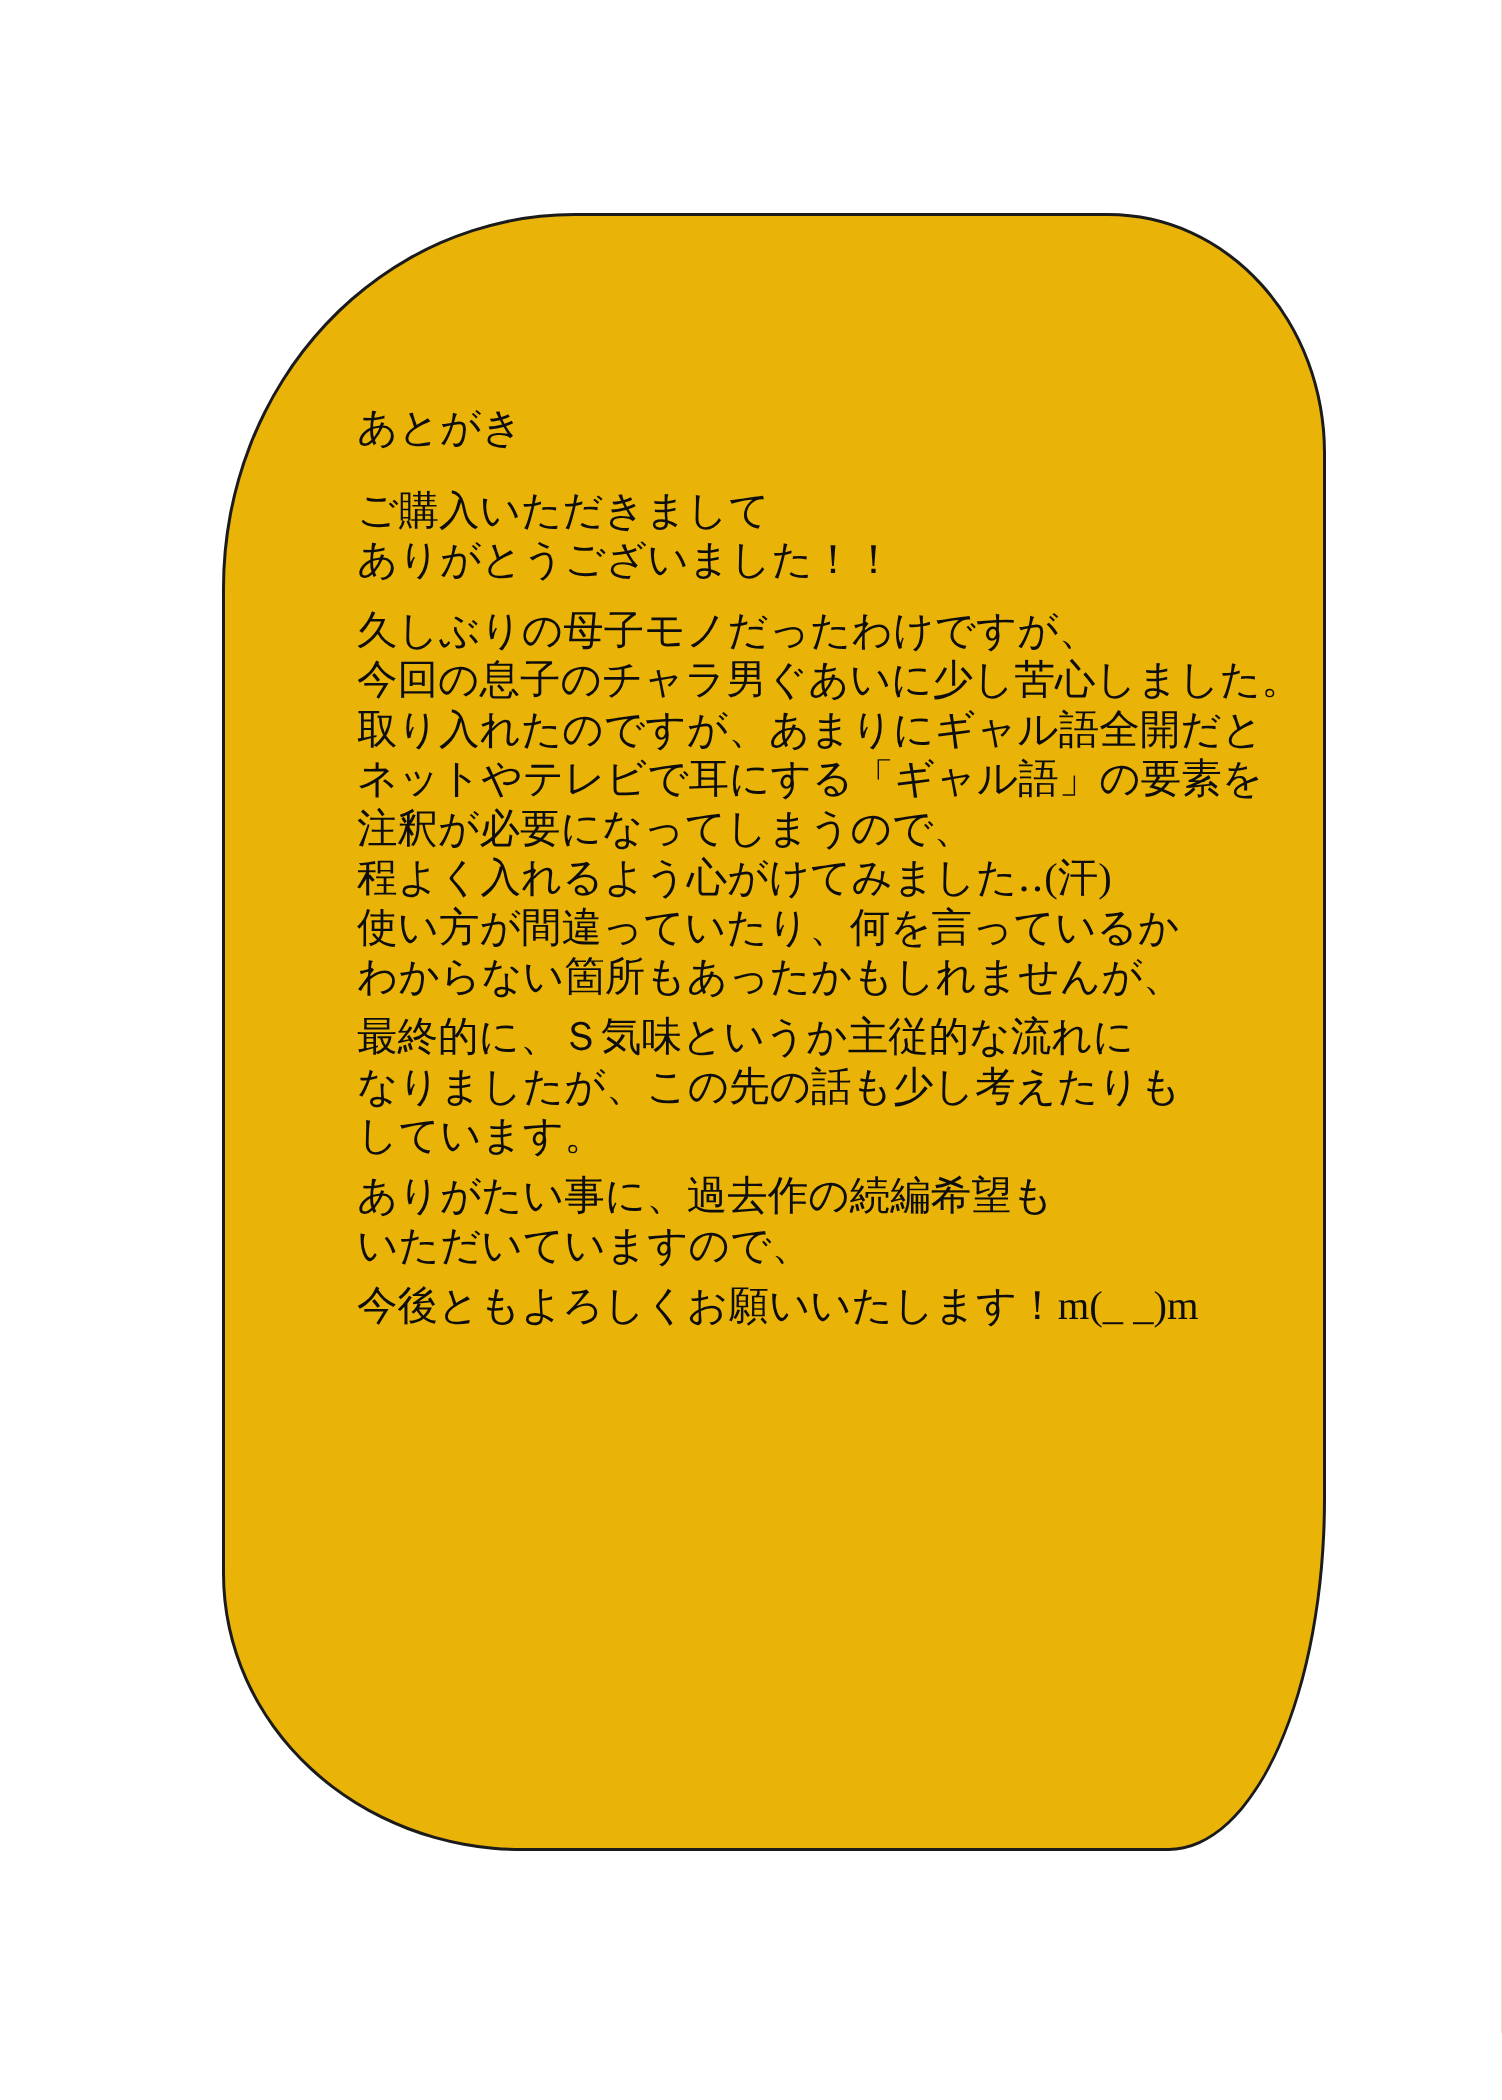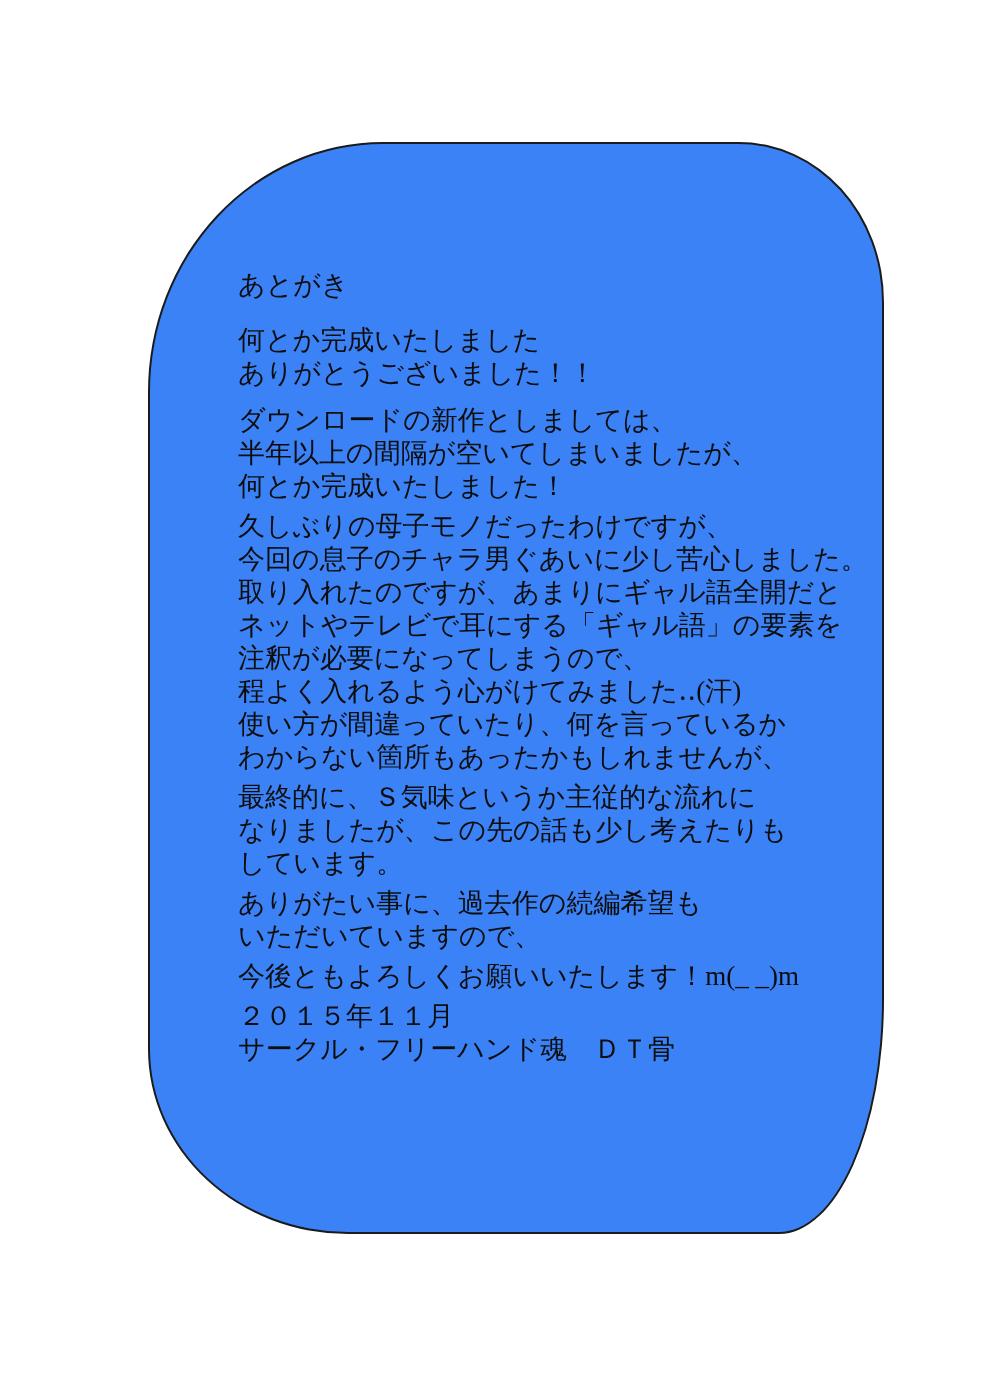--- a/index.html
+++ b/index.html
@@ -13,21 +13,21 @@
     color: #0d0d0d;
   }
   .frame {
     position: absolute;
     left: 148px;
     top: 142px;
     width: 736px;
     height: 1092px;
     border: 2px solid #1b1b1b;
     border-radius: 235px 145px 105px 200px / 250px 160px 235px 185px;
-    background: #3b82f6;
+    background: #eab308;
     box-sizing: border-box;
   }
   .text {
     position: absolute;
     left: 88px;
     top: 125px;
     width: 600px;
   }
   .line {
     font-size: 27px;
@@ -47,29 +47,24 @@
 
 <div class="page">
   <div class="frame">
     <div class="text">
 
       <div class="para heading">
         <div class="line">あとがき</div>
       </div>
 
       <div class="para first">
-        <div class="line">何とか完成いたしました</div>
+        <div class="line">ご購入いただきまして</div>
         <div class="line">ありがとうございました！！</div>
       </div>
 
-      <div class="para">
-        <div class="line">ダウンロードの新作としましては、</div>
-        <div class="line">半年以上の間隔が空いてしまいましたが、</div>
-        <div class="line">何とか完成いたしました！</div>
-      </div>
 
       <div class="para">
         <div class="line">久しぶりの母子モノだったわけですが、</div>
         <div class="line">今回の息子のチャラ男ぐあいに少し苦心しました。</div>
         <div class="line">取り入れたのですが、あまりにギャル語全開だと</div>
         <div class="line">ネットやテレビで耳にする「ギャル語」の要素を</div>
         <div class="line">注釈が必要になってしまうので、</div>
         <div class="line">程よく入れるよう心がけてみました‥(汗)</div>
         <div class="line">使い方が間違っていたり、何を言っているか</div>
         <div class="line">わからない箇所もあったかもしれませんが、</div>
@@ -83,20 +78,16 @@
 
       <div class="para">
         <div class="line">ありがたい事に、過去作の続編希望も</div>
         <div class="line">いただいていますので、</div>
       </div>
 
       <div class="para">
         <div class="line">今後ともよろしくお願いいたします！m(_ _)m</div>
       </div>
 
-      <div class="para footer">
-        <div class="line">２０１５年１１月</div>
-        <div class="line">サークル・フリーハンド魂　ＤＴ骨</div>
-      </div>
 
     </div>
   </div>
 </div>
 
 </body></html>

